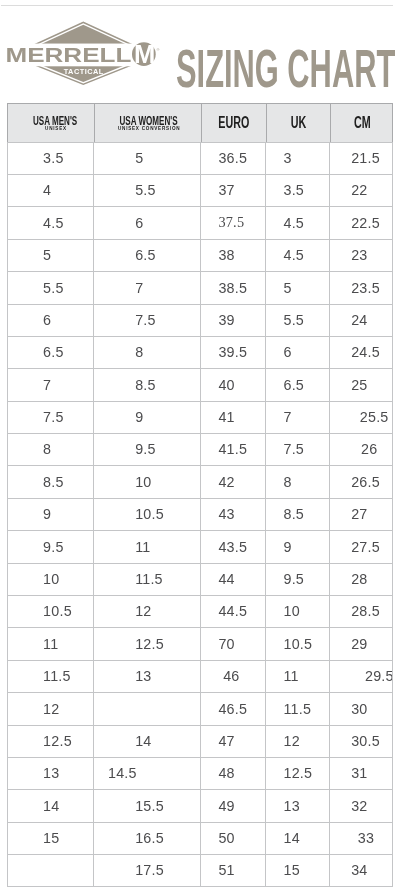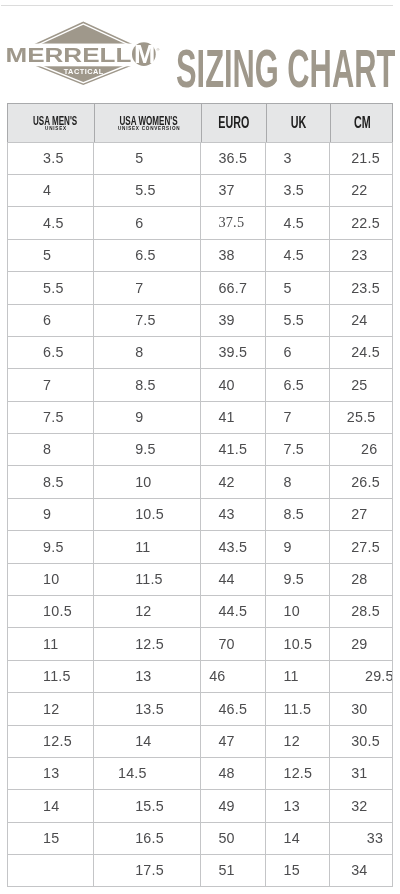--- a/index.html
+++ b/index.html
@@ -126,21 +126,21 @@
         <div class="trow" style="top: 97.158px;">
           <div class="tcell" style="left: 0px; width: 86.3px; padding-left: 36.1px;">5</div>
           <div class="tcell" style="left: 86.3px; width: 106.9px; padding-left: 41.85px;">6.5</div>
           <div class="tcell" style="left: 193.2px; width: 64.3px; padding-left: 18.2px;">38</div>
           <div class="tcell" style="left: 257.5px; width: 64.3px; padding-left: 19px;">4.5</div>
           <div class="tcell" style="left: 321.8px; width: 63.7px; padding-left: 22.4px;">23</div>
         </div>
         <div class="trow" style="top: 129.544px;">
           <div class="tcell" style="left: 0px; width: 86.3px; padding-left: 36.1px;">5.5</div>
           <div class="tcell" style="left: 86.3px; width: 106.9px; padding-left: 41.85px;">7</div>
-          <div class="tcell" style="left: 193.2px; width: 64.3px; padding-left: 18.2px;">66.7</div>
+          <div class="tcell" style="left: 193.2px; width: 64.3px; padding-left: 18.2px;">38.5</div>
           <div class="tcell" style="left: 257.5px; width: 64.3px; padding-left: 19px;">5</div>
           <div class="tcell" style="left: 321.8px; width: 63.7px; padding-left: 22.4px;">23.5</div>
         </div>
         <div class="trow" style="top: 161.93px;">
           <div class="tcell" style="left: 0px; width: 86.3px; padding-left: 36.1px;">6</div>
           <div class="tcell" style="left: 86.3px; width: 106.9px; padding-left: 41.85px;">7.5</div>
           <div class="tcell" style="left: 193.2px; width: 64.3px; padding-left: 18.2px;">39</div>
           <div class="tcell" style="left: 257.5px; width: 64.3px; padding-left: 19px;">5.5</div>
           <div class="tcell" style="left: 321.8px; width: 63.7px; padding-left: 22.4px;">24</div>
         </div>
@@ -156,21 +156,21 @@
           <div class="tcell" style="left: 86.3px; width: 106.9px; padding-left: 41.85px;">8.5</div>
           <div class="tcell" style="left: 193.2px; width: 64.3px; padding-left: 18.2px;">40</div>
           <div class="tcell" style="left: 257.5px; width: 64.3px; padding-left: 19px;">6.5</div>
           <div class="tcell" style="left: 321.8px; width: 63.7px; padding-left: 22.4px;">25</div>
         </div>
         <div class="trow" style="top: 259.088px;">
           <div class="tcell" style="left: 0px; width: 86.3px; padding-left: 36.1px;">7.5</div>
           <div class="tcell" style="left: 86.3px; width: 106.9px; padding-left: 41.85px;">9</div>
           <div class="tcell" style="left: 193.2px; width: 64.3px; padding-left: 18.2px;">41</div>
           <div class="tcell" style="left: 257.5px; width: 64.3px; padding-left: 19px;">7</div>
-          <div class="tcell" style="left: 321.8px; width: 63.7px; padding-left: 18px;">25.5</div>
+          <div class="tcell" style="left: 321.8px; width: 63.7px; padding-left: 31px;">25.5</div>
         </div>
         <div class="trow" style="top: 291.474px;">
           <div class="tcell" style="left: 0px; width: 86.3px; padding-left: 36.1px;">8</div>
           <div class="tcell" style="left: 86.3px; width: 106.9px; padding-left: 41.85px;">9.5</div>
           <div class="tcell" style="left: 193.2px; width: 64.3px; padding-left: 18.2px;">41.5</div>
           <div class="tcell" style="left: 257.5px; width: 64.3px; padding-left: 19px;">7.5</div>
           <div class="tcell" style="left: 336px; width: 63.7px; padding-left: 18px;">26</div>
         </div>
         <div class="trow" style="top: 323.86px;">
           <div class="tcell" style="left: 0px; width: 86.3px; padding-left: 36.1px;">8.5</div>
@@ -210,58 +210,57 @@
         <div class="trow" style="top: 485.79px;">
           <div class="tcell" style="left: 0px; width: 86.3px; padding-left: 36.1px;">11</div>
           <div class="tcell" style="left: 86.3px; width: 106.9px; padding-left: 41.85px;">12.5</div>
           <div class="tcell" style="left: 193.2px; width: 64.3px; padding-left: 18.2px;">70</div>
           <div class="tcell" style="left: 257.5px; width: 64.3px; padding-left: 19px;">10.5</div>
           <div class="tcell" style="left: 321.8px; width: 63.7px; padding-left: 22.4px;">29</div>
         </div>
         <div class="trow" style="top: 518.176px;">
           <div class="tcell" style="left: 0px; width: 86.3px; padding-left: 36.1px;">11.5</div>
           <div class="tcell" style="left: 86.3px; width: 106.9px; padding-left: 41.85px;">13</div>
-          <div class="tcell" style="left: 193.2px; width: 64.3px; padding-left: 9px;">46</div>
+          <div class="tcell" style="left: 193.2px; width: 64.3px; padding-left: 23px;">46</div>
           <div class="tcell" style="left: 257.5px; width: 64.3px; padding-left: 19px;">11</div>
           <div class="tcell" style="left: 318px; width: 63.7px; padding-left: 40px;">29.5</div>
         </div>
         <div class="trow" style="top: 550.562px;">
           <div class="tcell" style="left: 0px; width: 86.3px; padding-left: 36.1px;">12</div>
-          <div class="tcell" style="left: 86.3px; width: 106.9px; padding-left: 41.85px;">13.5</div>
           <div class="tcell" style="left: 193.2px; width: 64.3px; padding-left: 18.2px;">46.5</div>
           <div class="tcell" style="left: 257.5px; width: 64.3px; padding-left: 19px;">11.5</div>
           <div class="tcell" style="left: 321.8px; width: 63.7px; padding-left: 22.4px;">30</div>
         </div>
         <div class="trow" style="top: 582.948px;">
           <div class="tcell" style="left: 0px; width: 86.3px; padding-left: 36.1px;">12.5</div>
           <div class="tcell" style="left: 86.3px; width: 106.9px; padding-left: 41.85px;">14</div>
           <div class="tcell" style="left: 193.2px; width: 64.3px; padding-left: 18.2px;">47</div>
           <div class="tcell" style="left: 257.5px; width: 64.3px; padding-left: 19px;">12</div>
           <div class="tcell" style="left: 321.8px; width: 63.7px; padding-left: 22.4px;">30.5</div>
         </div>
         <div class="trow" style="top: 615.334px;">
           <div class="tcell" style="left: 0px; width: 86.3px; padding-left: 36.1px;">13</div>
-          <div class="tcell" style="left: 90px; width: 106.9px; padding-left: 21px;">14.5</div>
+          <div class="tcell" style="left: 80px; width: 106.9px; padding-left: 21px;">14.5</div>
           <div class="tcell" style="left: 193.2px; width: 64.3px; padding-left: 18.2px;">48</div>
           <div class="tcell" style="left: 257.5px; width: 64.3px; padding-left: 19px;">12.5</div>
           <div class="tcell" style="left: 321.8px; width: 63.7px; padding-left: 22.4px;">31</div>
         </div>
         <div class="trow" style="top: 647.72px;">
           <div class="tcell" style="left: 0px; width: 86.3px; padding-left: 36.1px;">14</div>
           <div class="tcell" style="left: 86.3px; width: 106.9px; padding-left: 41.85px;">15.5</div>
           <div class="tcell" style="left: 193.2px; width: 64.3px; padding-left: 18.2px;">49</div>
           <div class="tcell" style="left: 257.5px; width: 64.3px; padding-left: 19px;">13</div>
           <div class="tcell" style="left: 321.8px; width: 63.7px; padding-left: 22.4px;">32</div>
         </div>
         <div class="trow" style="top: 680.106px;">
           <div class="tcell" style="left: 0px; width: 86.3px; padding-left: 36.1px;">15</div>
           <div class="tcell" style="left: 86.3px; width: 106.9px; padding-left: 41.85px;">16.5</div>
           <div class="tcell" style="left: 193.2px; width: 64.3px; padding-left: 18.2px;">50</div>
           <div class="tcell" style="left: 257.5px; width: 64.3px; padding-left: 19px;">14</div>
-          <div class="tcell" style="left: 321.8px; width: 63.7px; padding-left: 38px;">33</div>
+          <div class="tcell" style="left: 321.8px; width: 63.7px; padding-left: 29px;">33</div>
         </div>
         <div class="trow" style="top: 712.492px;">
           <div class="tcell" style="left: 0px; width: 86.3px; padding-left: 46px; margin-top: 48px;">16</div>
           <div class="tcell" style="left: 86.3px; width: 106.9px; padding-left: 41.85px;">17.5</div>
           <div class="tcell" style="left: 193.2px; width: 64.3px; padding-left: 18.2px;">51</div>
           <div class="tcell" style="left: 257.5px; width: 64.3px; padding-left: 19px;">15</div>
           <div class="tcell" style="left: 321.8px; width: 63.7px; padding-left: 22.4px;">34</div>
         </div>
         <div class="vline" style="left: 0px; height: 745.9px;"></div>
         <div class="vline" style="left: 86.3px; height: 745.9px;"></div>

